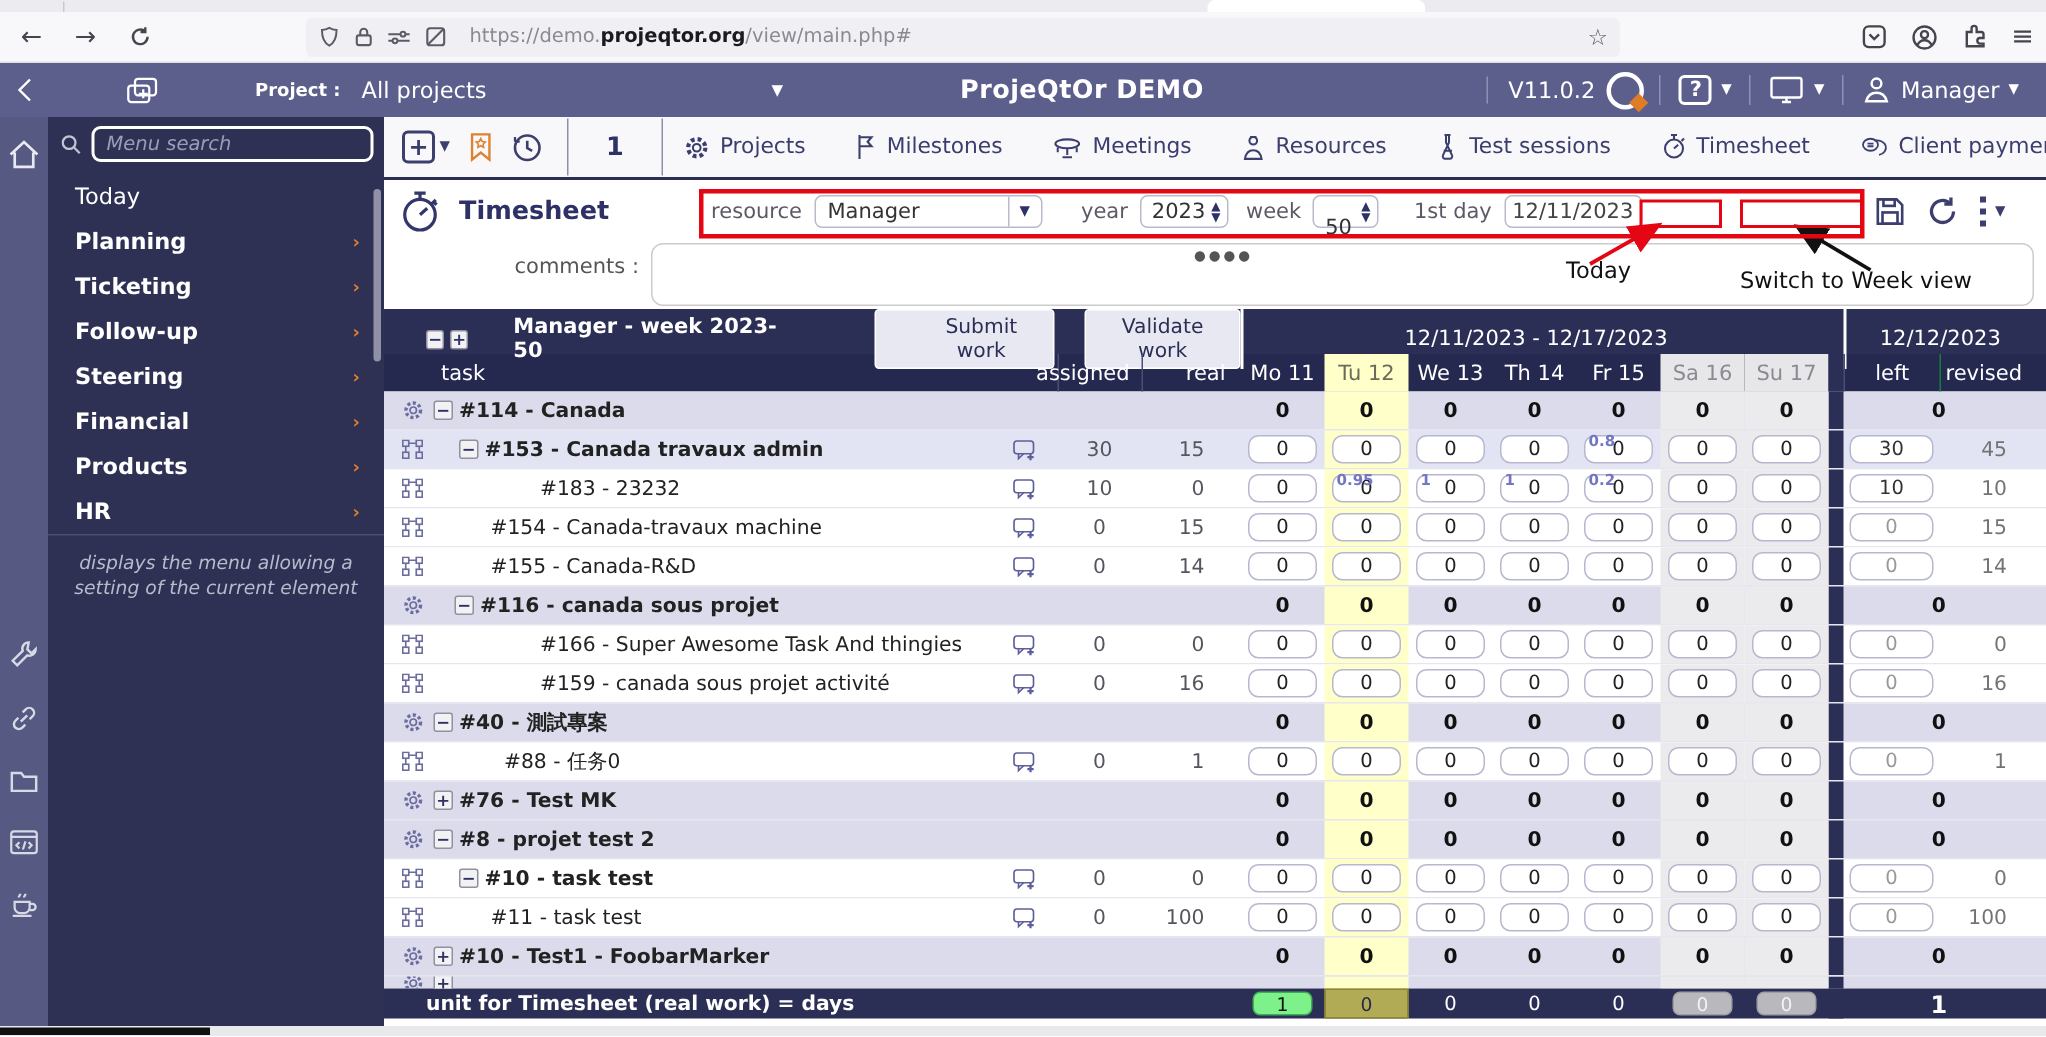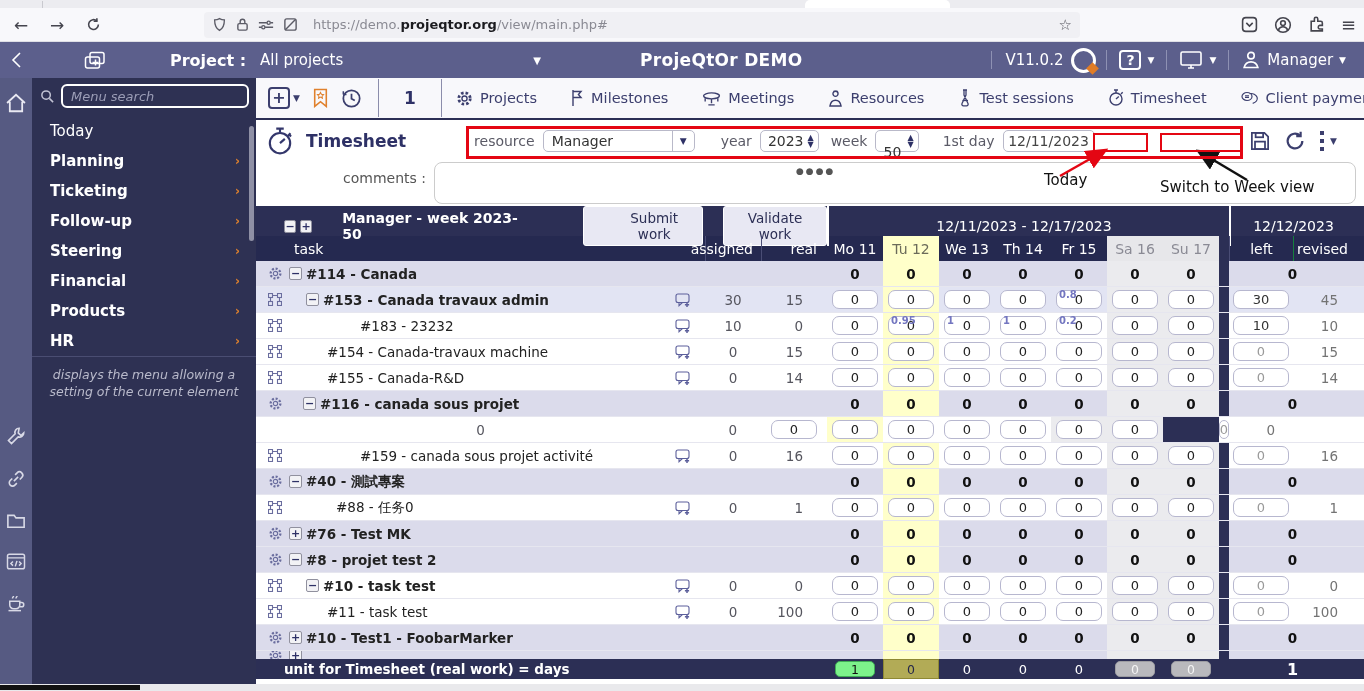--- a/index.html
+++ b/index.html
@@ -18,21 +18,21 @@
   .url-ic { margin-right:9px; display:flex; align-items:center; }
   .url-text { font-size:13px; color:#8a8a93; margin-left:6px; flex:1; white-space:nowrap; overflow:hidden; }
   .url-text b { color:#1b1b1f; font-weight:bold; }
   .star { color:#55555e; font-size:15px; margin-left:6px; }
   .chrome-right { display:flex; align-items:center; margin-left:auto; margin-right:8px; gap:16px; color:#45454e; }
 
   
   .topbar { height:36px; background:#5c5f8c; display:flex; align-items:center; color:#fff; position:relative; }
   .tb-back { margin-left:8px; display:flex; }
   .tb-winplus { margin-left:58px; display:flex; }
-  .tb-projlabel { margin-left:64px; font-weight:bold; font-size:16px; }
+  .tb-projlabel { margin-left:64px; font-weight:bold; font-size:12px; }
   .tb-projvalue { margin-left:14px; font-size:15px; }
   .tb-caret { margin-left:190px; font-size:10px; }
   .tb-title { position:absolute; left:640px; font-weight:bold; font-size:17px; letter-spacing:.3px; }
   .tb-right { margin-left:auto; display:flex; align-items:center; margin-right:6px; }
   .tb-version { font-size:15px; padding-left:14px; border-left:1px solid #8e91b3; }
   .tb-logo { width:25px; height:25px; border:3px solid #fff; border-radius:50%; margin:0 10px 0 8px; position:relative; }
   .tb-logo::after { content:""; position:absolute; right:-4px; bottom:-3px; width:9px; height:9px; background:#e07c26; transform:rotate(45deg); }
   .tb-group { display:flex; align-items:center; gap:6px; padding:0 12px; border-left:1px solid #8e91b3; }
   .help-box { border:2px solid #fff; border-radius:4px; width:22px; height:20px; text-align:center; font-weight:bold; font-size:14px; line-height:17px; }
   .small-caret { font-size:9px; }
@@ -836,20 +836,40 @@
               </div>
               <div class="cell-day sagray">
                 <span class="pbold">0</span>
               </div>
               <div class="c-sep"></div>
               <div class="cell-merged">
                 <span class="pbold">0</span>
               </div>
             </div>
             <div class="tgrid t-row">
+              <div class="cell-task">
+                <span class="icon">
+                  <svg width="14" height="13" viewBox="0 0 14 13" fill="none" stroke="#6a6d9e" stroke-width="1.1">
+                    <rect x="0.5" y="0.5" width="4" height="4"></rect>
+                    <rect x="9.5" y="0.5" width="4" height="4"></rect>
+                    <rect x="0.5" y="8.5" width="4" height="4"></rect>
+                    <rect x="9.5" y="8.5" width="4" height="4"></rect>
+                    <path d="M4.5 2.5h5M2.5 4.5v4M11.5 4.5v4"></path>
+                  </svg>
+                </span>
+                <span style="display:inline-block;width:74px;"></span>
+                <span class="lbl">#166 - Super Awesome Task And thingies</span>
+                <span class="cm-ic icon">
+                  <svg width="16" height="16" viewBox="0 0 16 15" fill="none" stroke="#5c5f9b" stroke-width="1.1">
+                    <rect x="1" y="1.5" width="13" height="8.5" rx="2"></rect>
+                    <path d="M4 10v3.2L7.4 10"></path>
+                    <path d="M12 10.2v4.2M9.9 12.3h4.2" stroke-width="1.5"></path>
+                  </svg>
+                </span>
+              </div>
               <div class="cell-assigned">0</div>
               <div class="cell-real">0</div>
               <div class="cell-day ">
                 <span class="inbox">0</span>
               </div>
               <div class="cell-day tu">
                 <span class="inbox">0</span>
               </div>
               <div class="cell-day ">
                 <span class="inbox">0</span>

